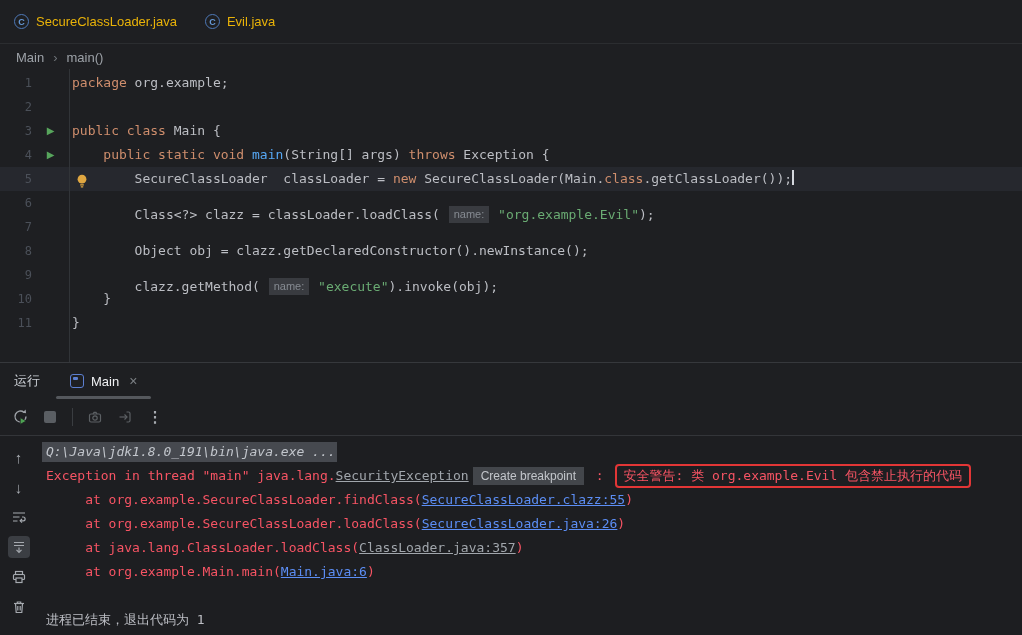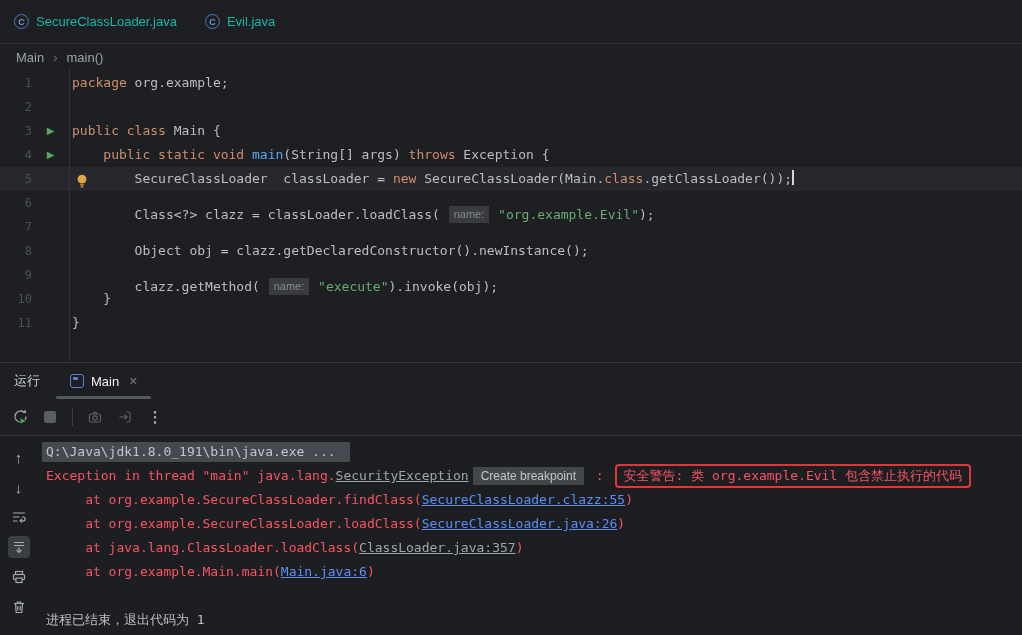--- a/index.html
+++ b/index.html
@@ -15,21 +15,21 @@
 
   
   #tabbar {
     position:absolute; top:0; left:0; right:0; height:44px;
     display:flex; align-items:stretch;
     background:#1e1f22; border-bottom:1px solid #2b2d30;
   }
   .tab {
     display:flex; align-items:center; gap:7px;
     padding:0 14px; position:relative;
-    font-size:13px; color:#14b8a6; cursor:default; white-space:nowrap;
+    font-size:13px; color:#eab308; cursor:default; white-space:nowrap;
   }
   .tab.active { color:#ffffff; font-weight:bold; }
   .tab.active::after {
     content:""; position:absolute; left:0; right:0; bottom:-1px; height:3px;
     background:#3574f0;
   }
   .class-icon {
     width:15px; height:15px; border-radius:50%;
     border:1.5px solid #4e79b8; color:#679ad8;
     font-size:9px; font-weight:bold;
@@ -125,21 +125,21 @@
     width:37px; flex:none; padding-top:10px;
     display:flex; flex-direction:column; align-items:center; gap:8px;
   }
   .cg-btn { width:22px; height:22px; display:flex; align-items:center; justify-content:center;
             border-radius:4px; color:#a6aab0; font-size:15px; }
   .cg-btn.active { background:#3b3e43; }
   .console-body { flex:1; padding:4px 0 0 9px; font-size:13px; line-height:24px; }
   .cline { height:24px; white-space:pre; }
   .c-err  { color:#f75464; }
   .c-plain{ color:#bcbec4; }
-  .c-sys  { background:#46494f; color:#c2c6cc; padding:2px 14px 3px 4px; margin-left:-4px; }
+  .c-sys  { background:#46494f; color:#c2c6cc; padding:2px 1px 3px 4px; margin-left:-4px;font-style:italic; }
   .c-dimlink { color:#a1a6ac; text-decoration:underline; }
   .c-bluelink{ color:#5c8ef5; text-decoration:underline; }
   .c-badge {
     background:#43464b; color:#c3c6cb;
     font-family:"Liberation Sans",sans-serif; font-size:12px;
     border-radius:0; padding:2px 8px; margin:0 4px;
   }
   .c-redbox {
     border:2px solid #e23636; border-radius:4px;
     padding:2px 7px 3px 7px; color:#f75464; margin-left:3px;margin-top:32px;

